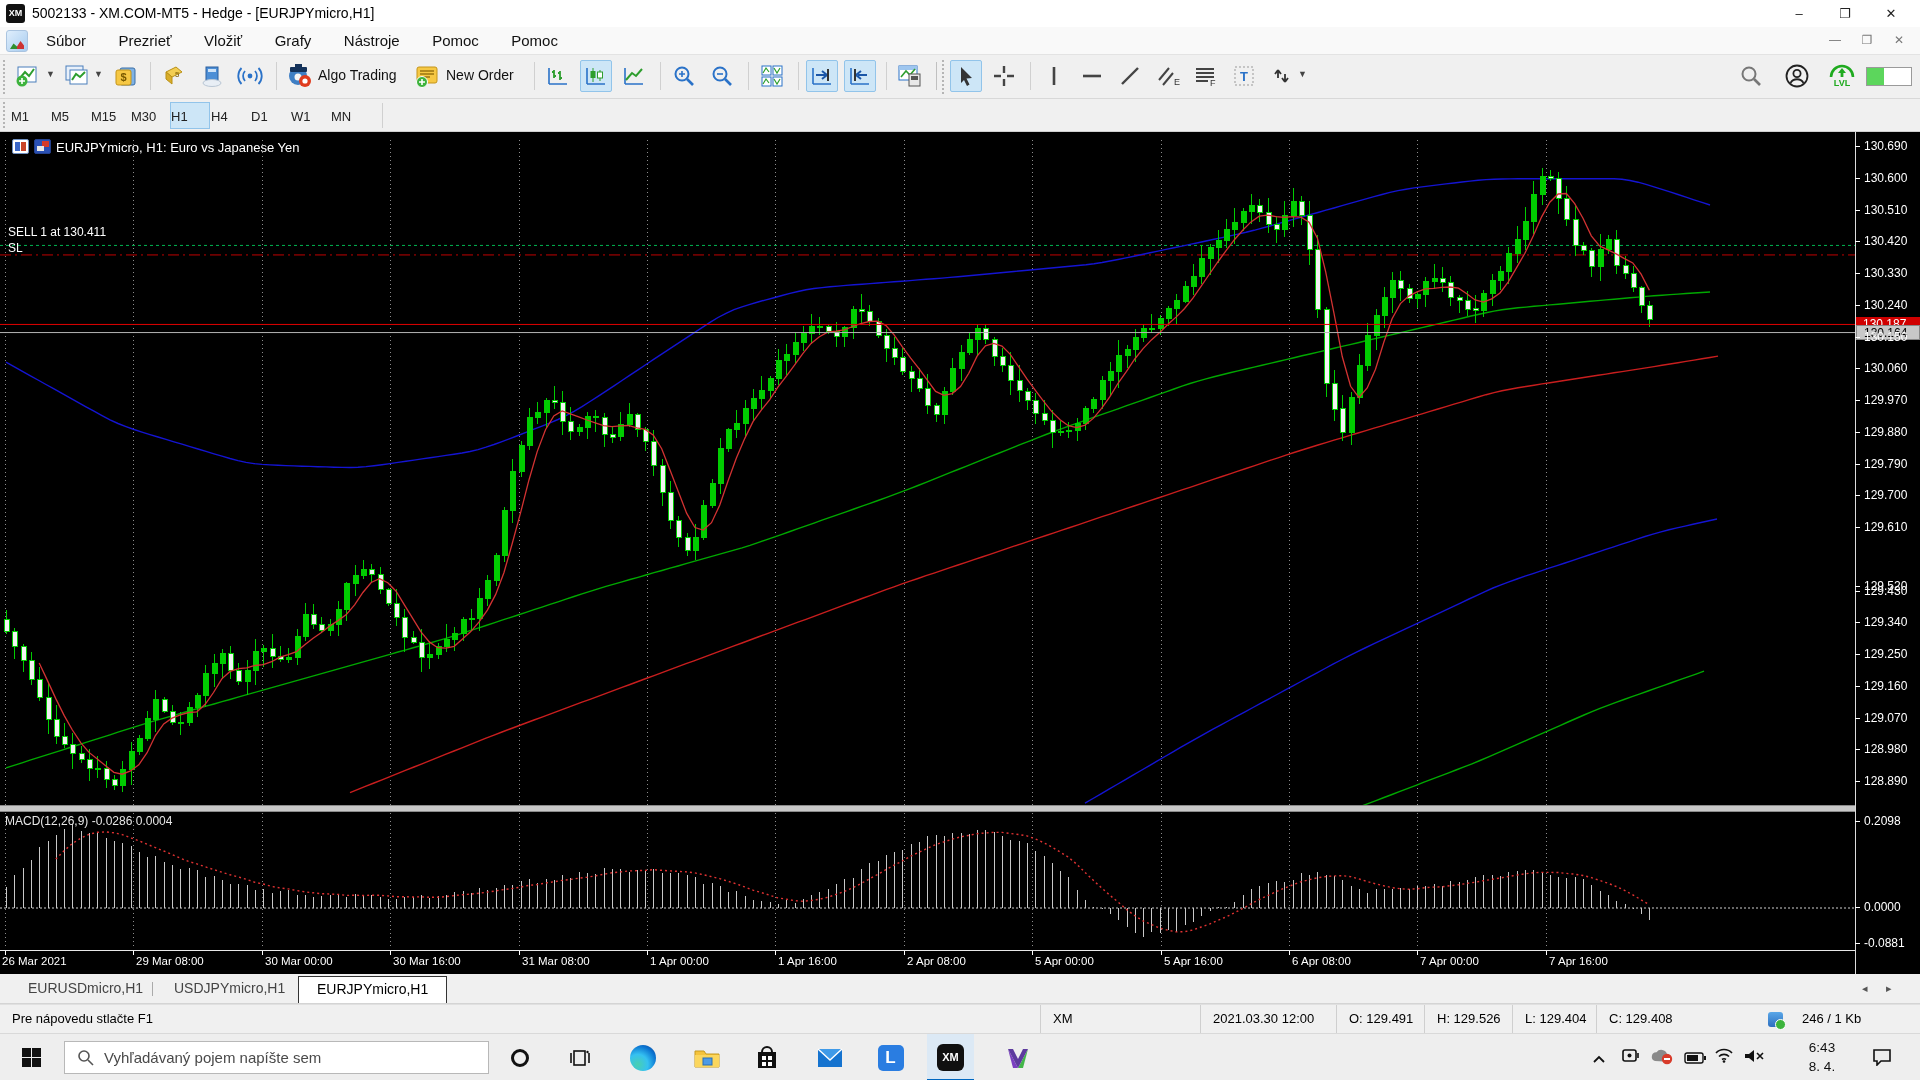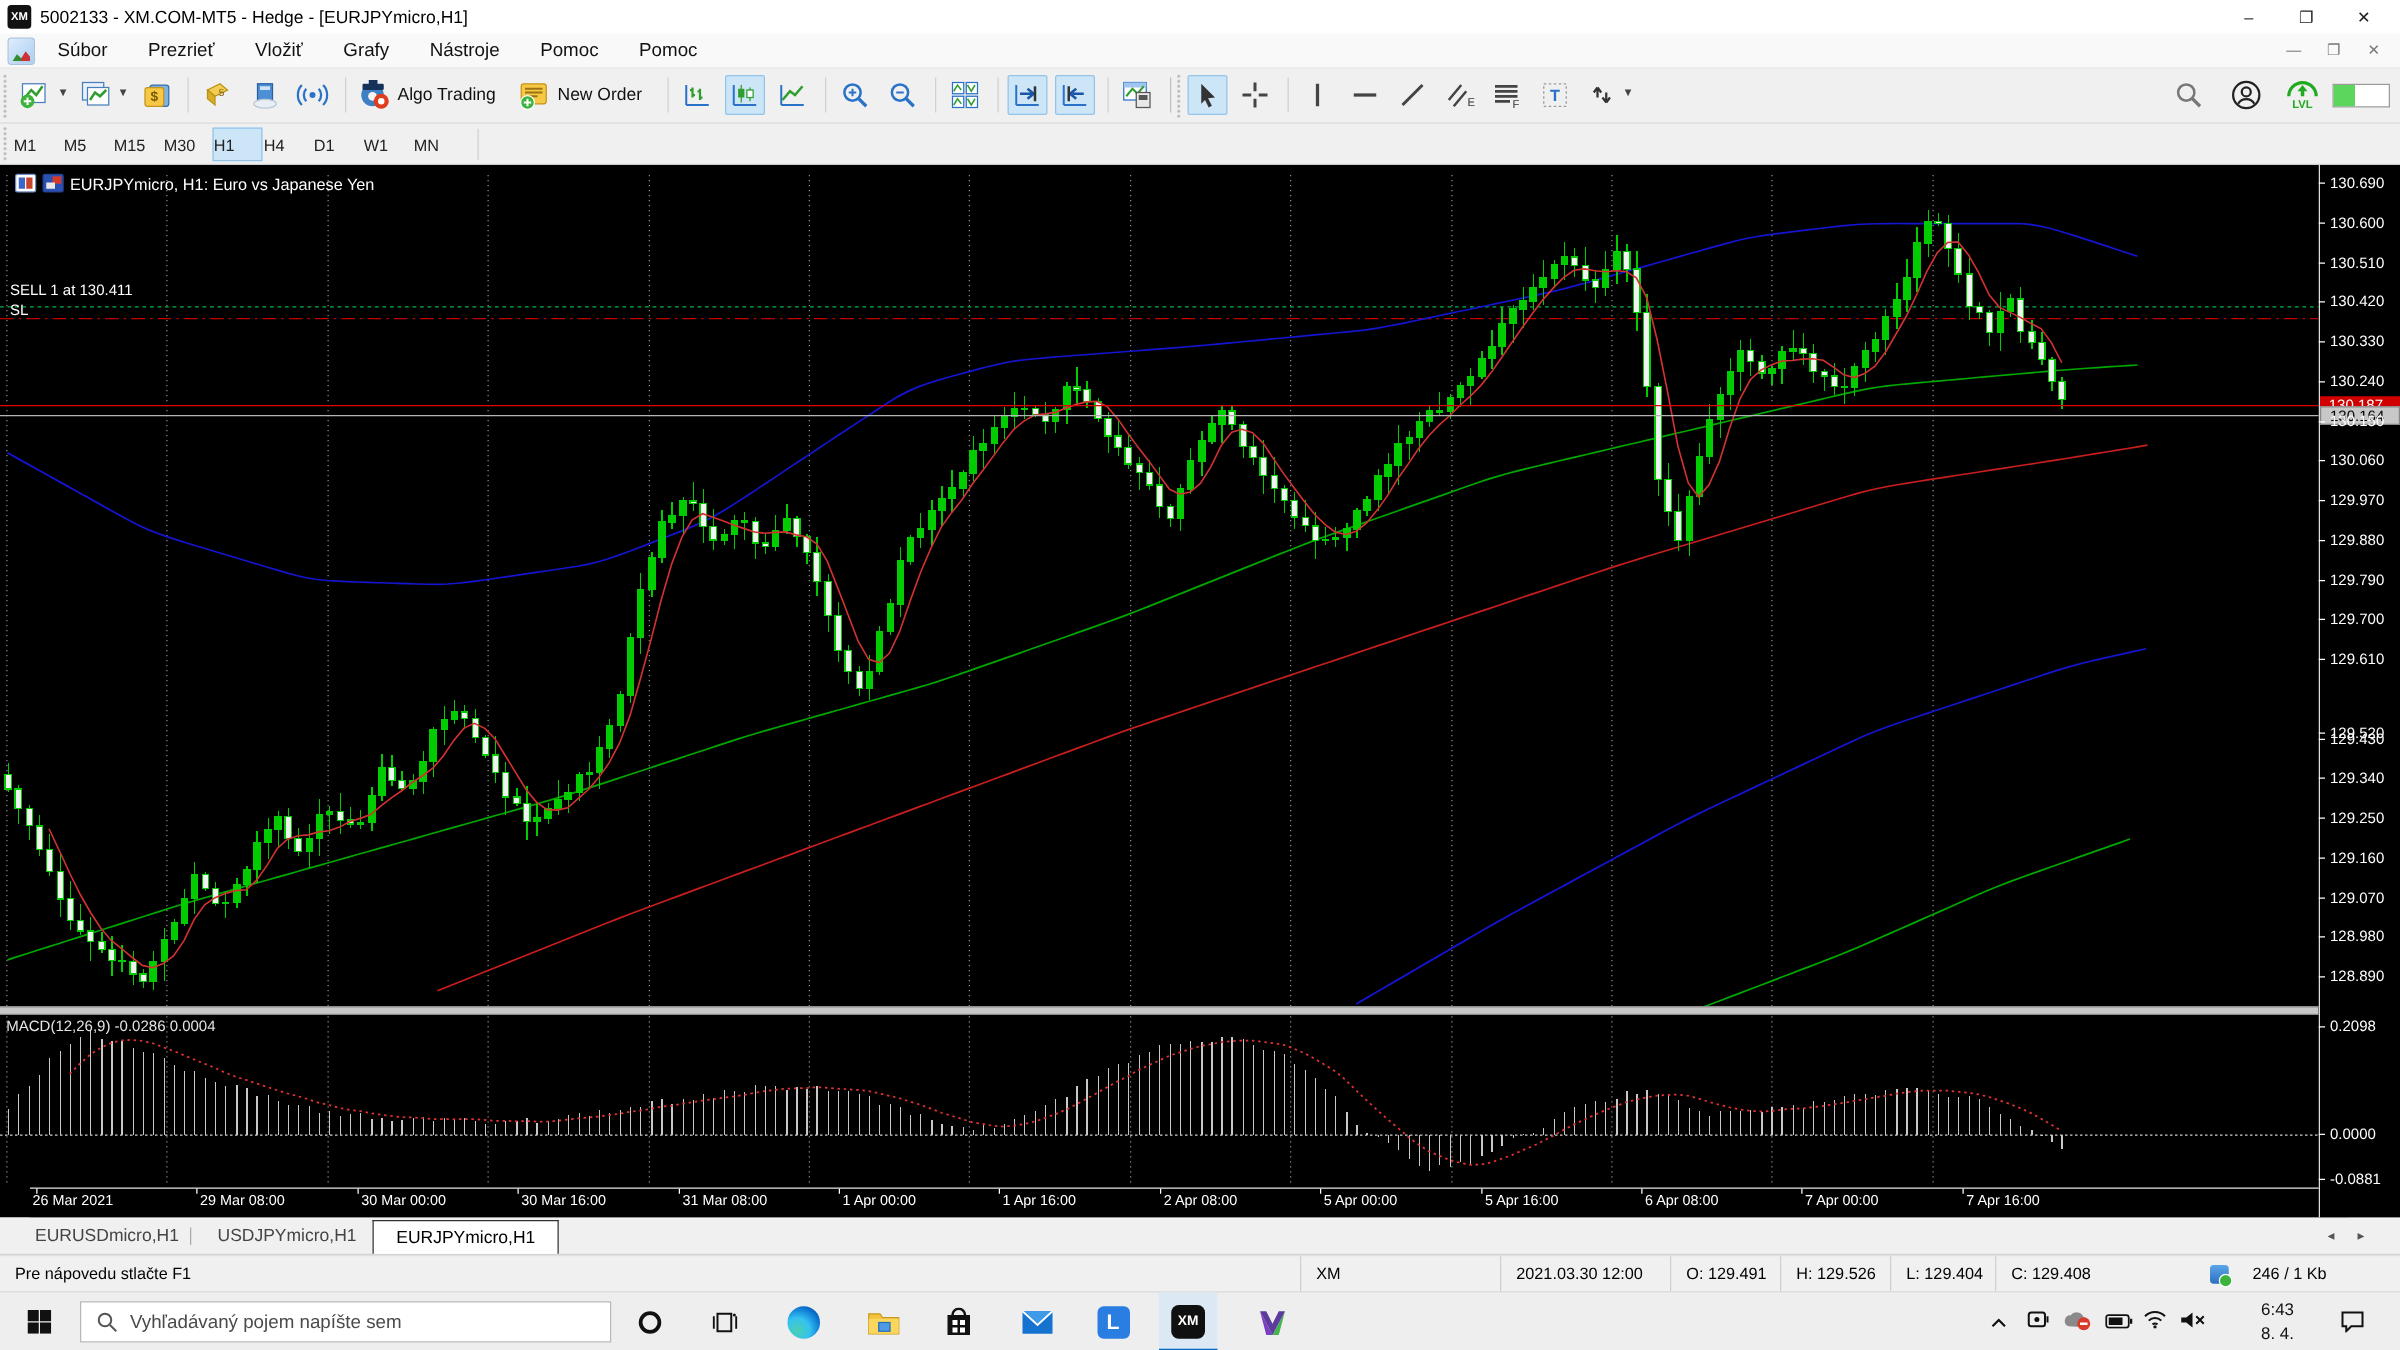--- a/index.html
+++ b/index.html
@@ -54,21 +54,21 @@
   .ptick { position:absolute; left:8px; width:56px; font-size:12px; color:#fff; }
   .ptick:before { content:""; position:absolute; left:-9px; top:7px; width:5px; height:1px; background:#fff; }
   .price-tag { position:absolute; left:0; width:64px; font-size:12px; text-align:left; padding-left:7px;
     height:15px; line-height:15px; }
   #chart-header { position:absolute; left:56px; top:8px; color:#fff; font-size:13px; }
   .hdr-icon { position:absolute; top:7px; width:17px; height:15px; border-radius:2px; }
   #sell-label { position:absolute; left:8px; top:93px; color:#fff; font-size:12px; }
   #sl-label { position:absolute; left:8px; top:109px; color:#fff; font-size:12px; }
   #macd-label { position:absolute; left:5px; top:682px; color:#e5e5e5; font-size:12px; }
   #time-axis { position:absolute; left:0; top:818px; width:1855px; height:24px; background:#000;
-    border-top:1px solid #e8e8e8;margin-left:24px; }
+    border-top:1px solid #e8e8e8; }
   .tlabel { position:absolute; top:4px; color:#fff; font-size:11.5px; white-space:nowrap; }
   .ttick { position:absolute; top:0; width:1px; height:4px; background:#fff; }
 
   
   #tabsrow { position:absolute; left:0; top:974px; width:1920px; height:30px; background:#f0f0f0;
     border-bottom:1px solid #d4d4d4; }
   .chart-tab { position:absolute; top:2px; height:27px; line-height:25px; font-size:14px; color:#444;
     padding:0 18px; }
   .chart-tab.active { background:#fff; border:1px solid #333; border-bottom:none; color:#000; }
   .tab-sep { position:absolute; top:8px; width:1px; height:14px; background:#aaa; }

